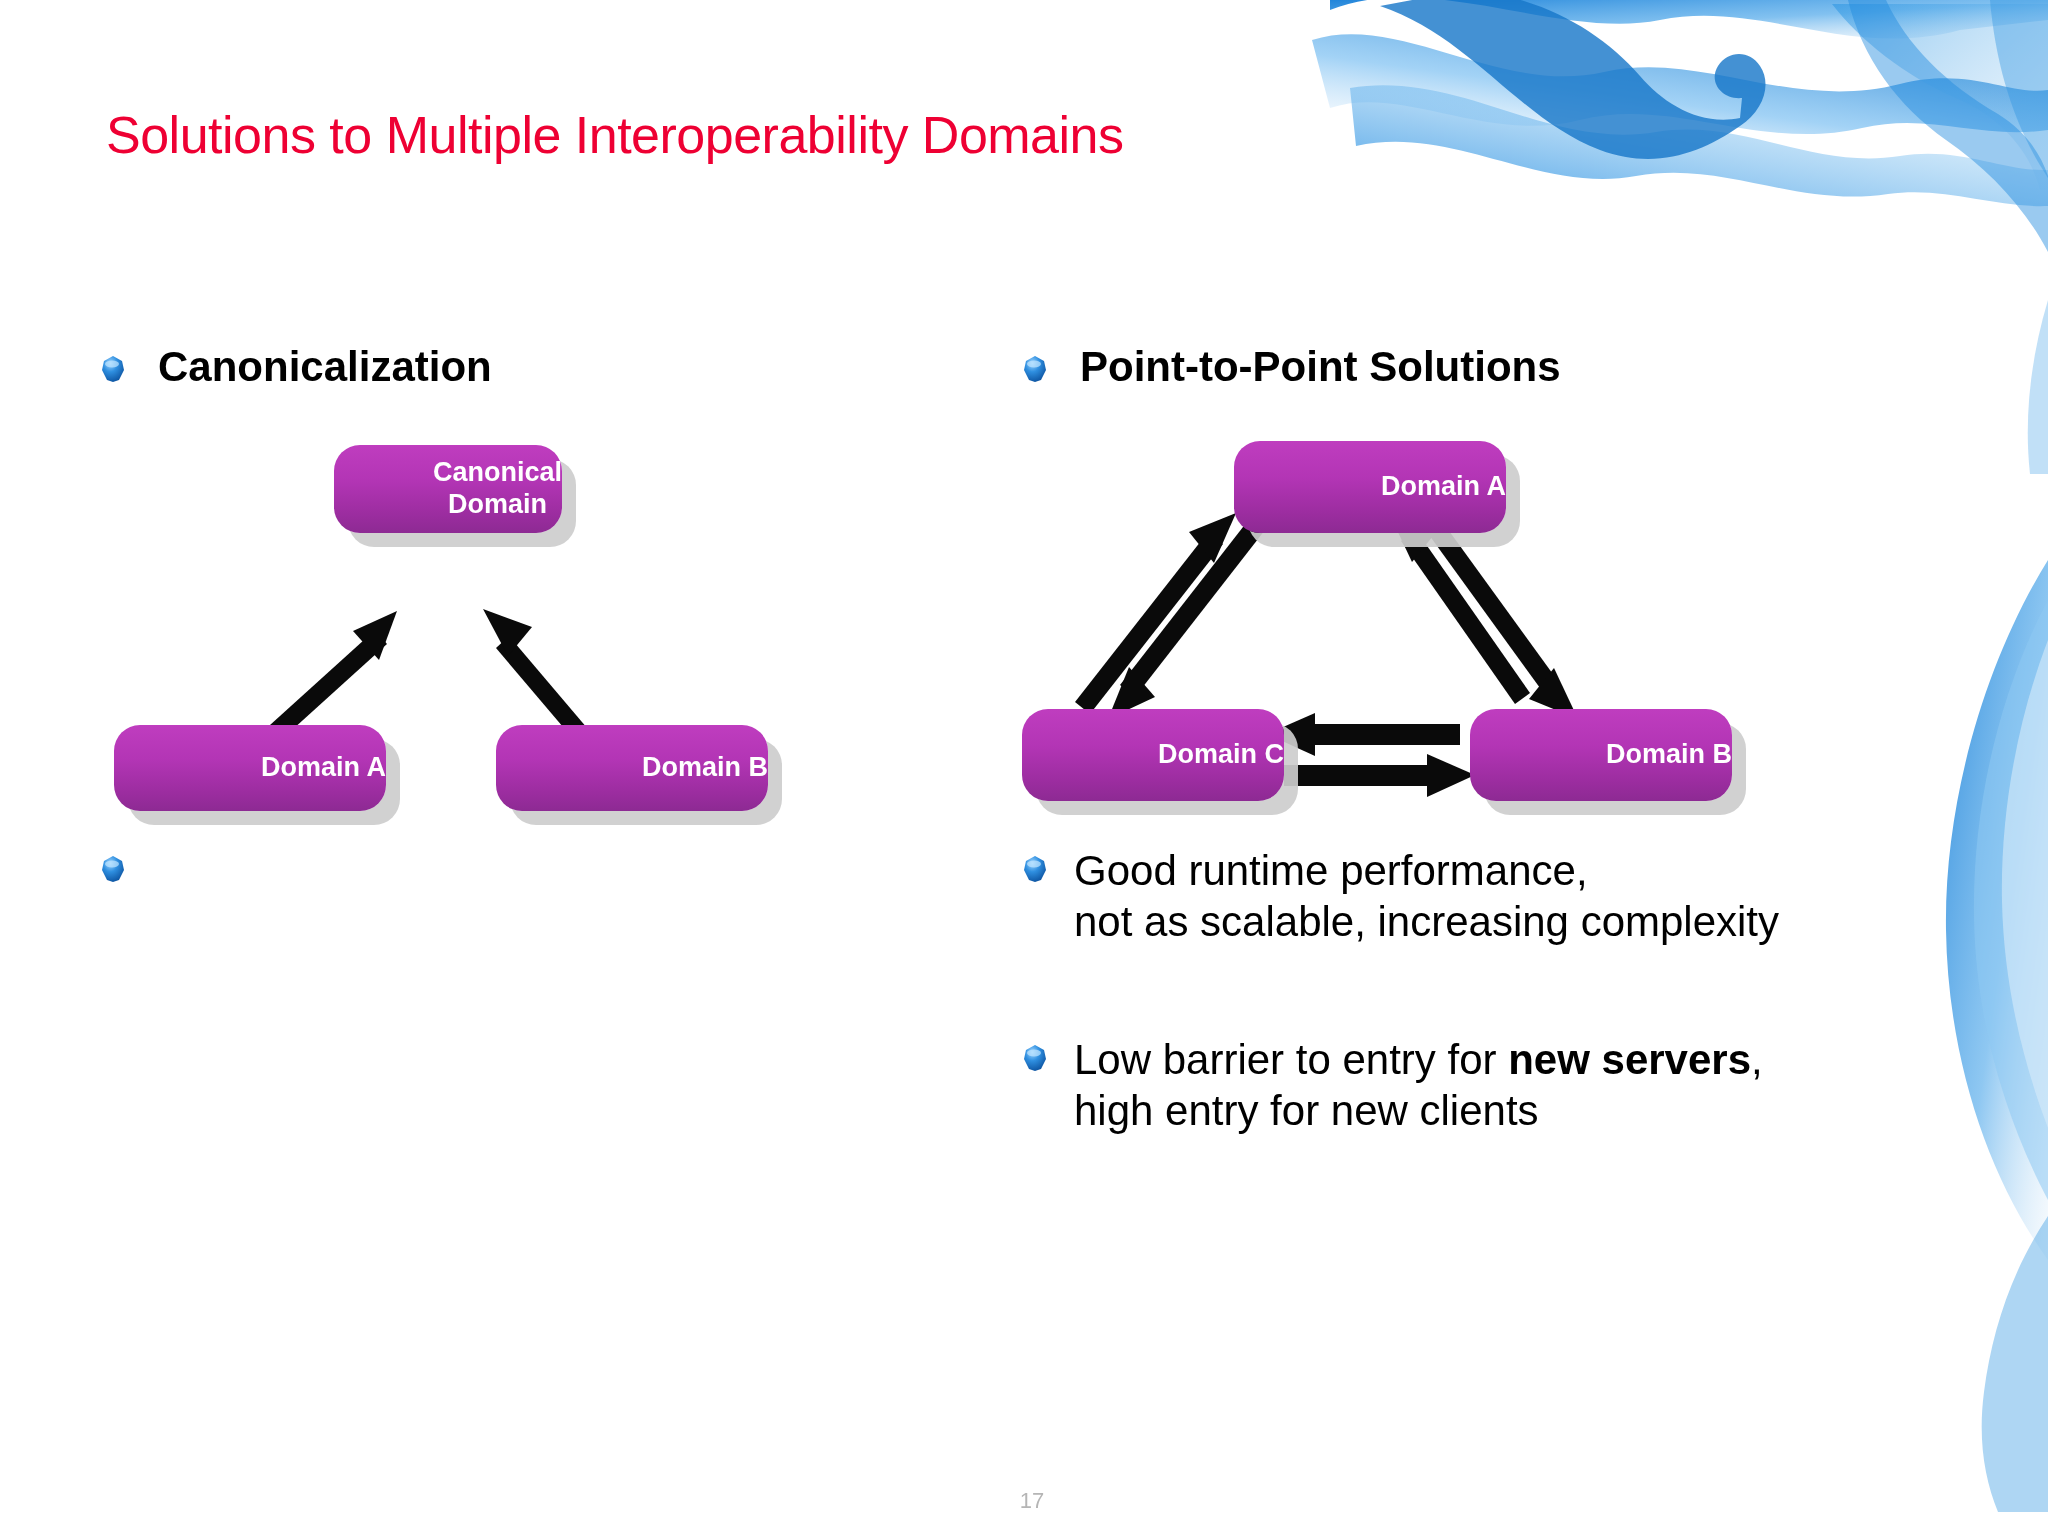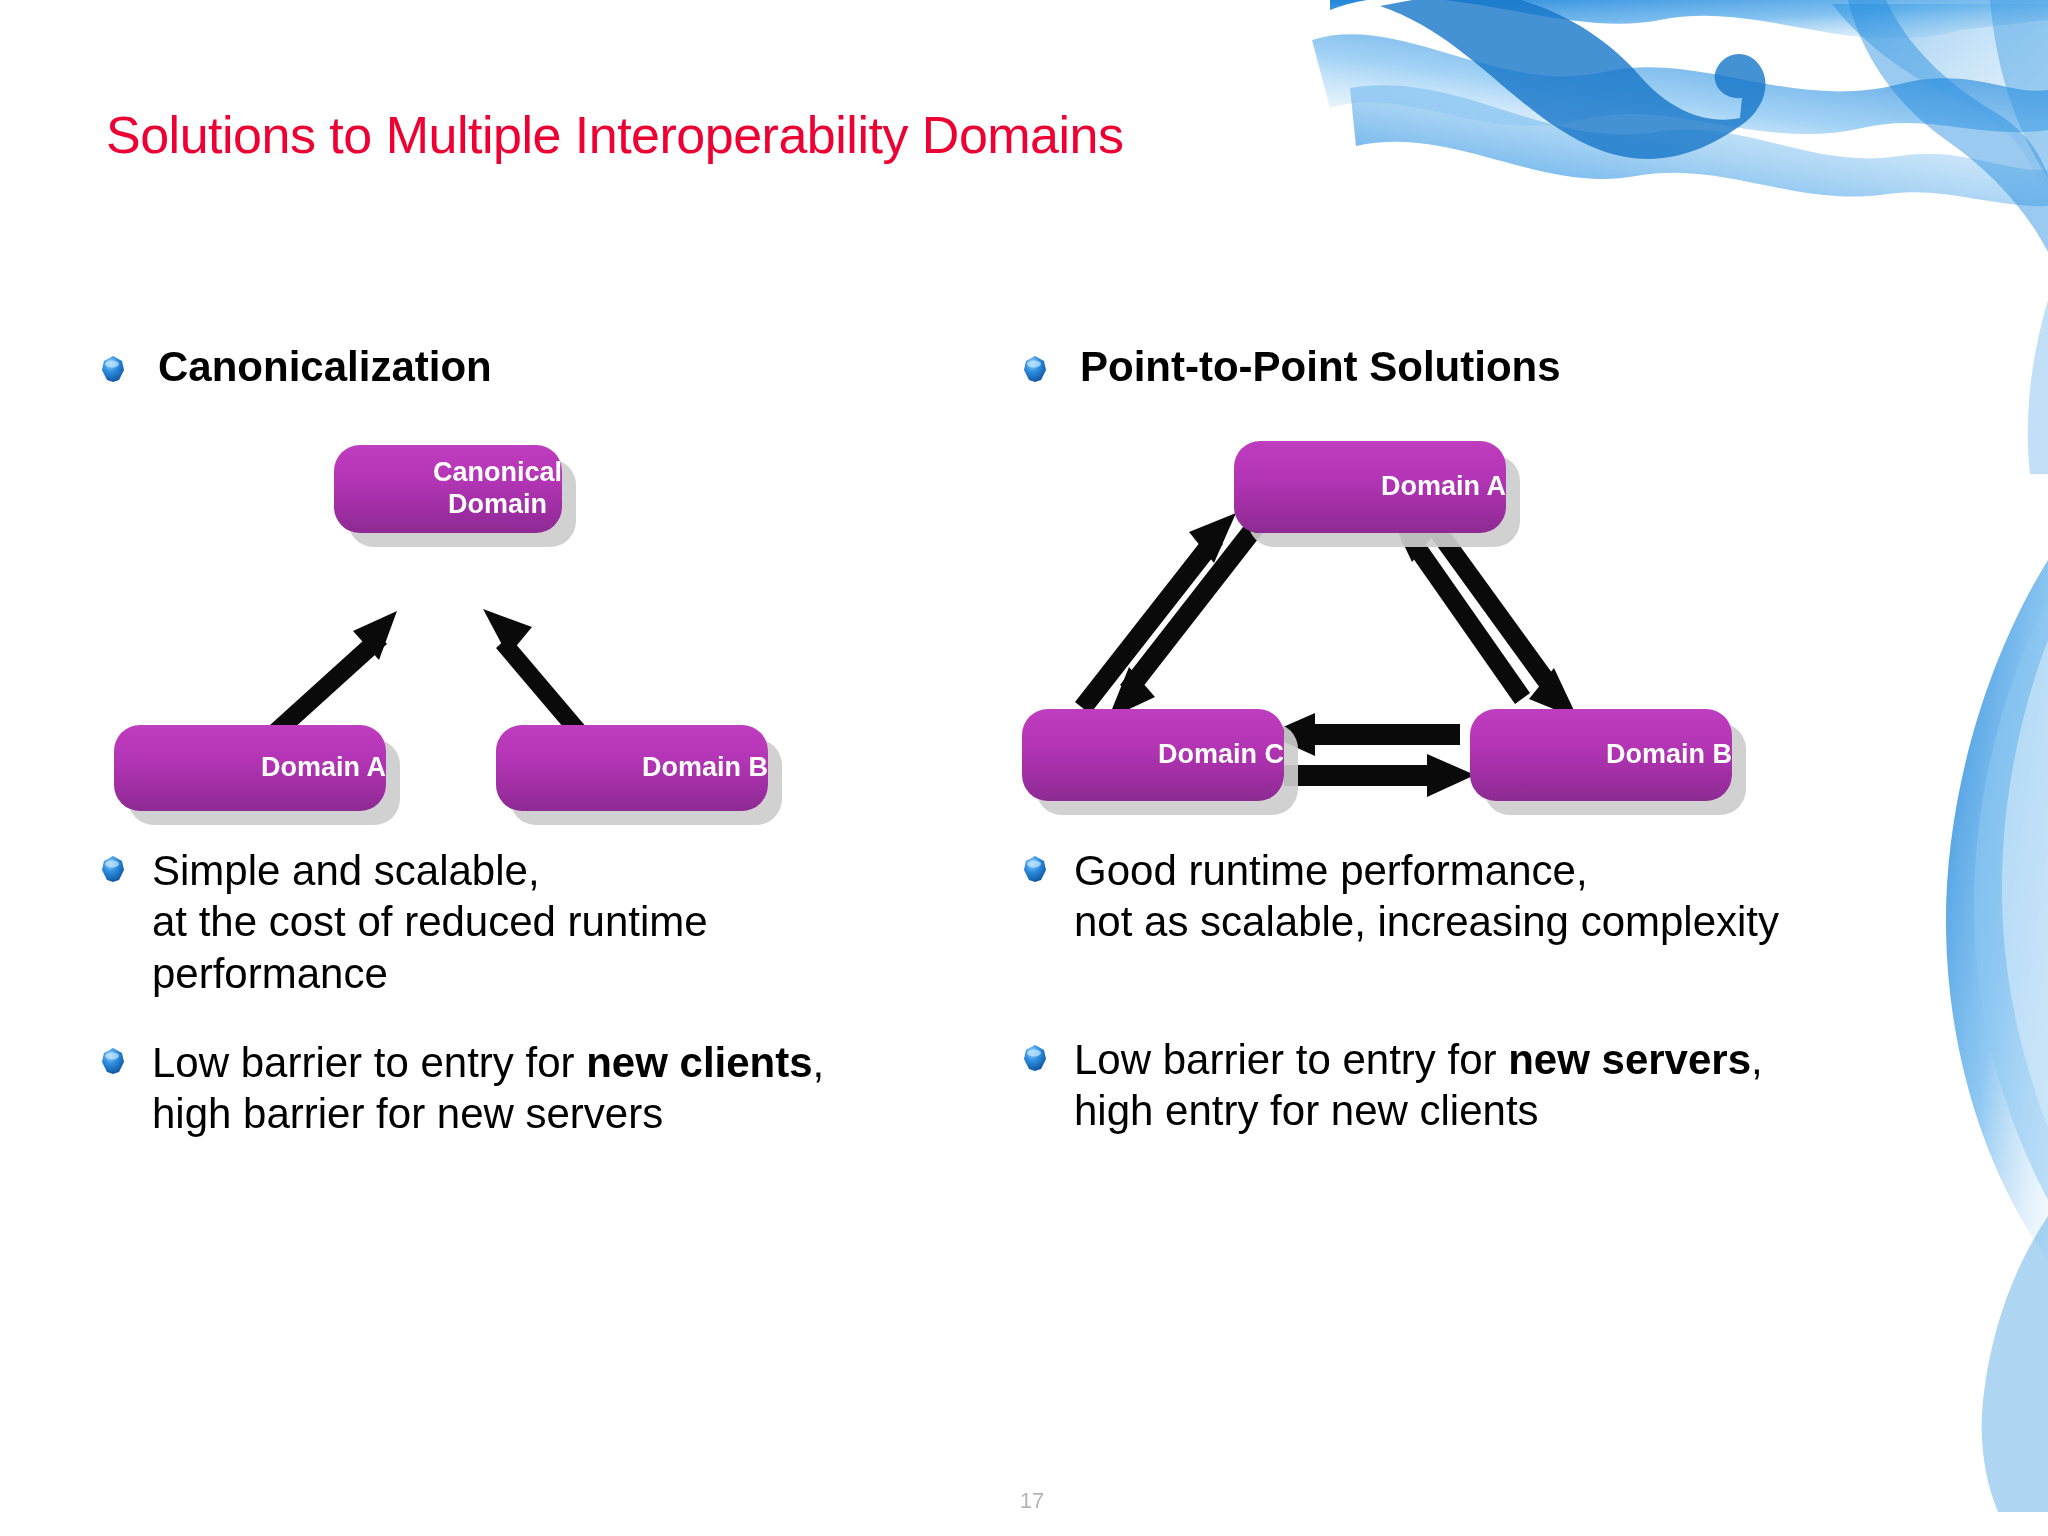--- a/index.html
+++ b/index.html
@@ -236,39 +236,22 @@
     </div>
 
     <div class="bullets">
       <div class="bullet-row">
         <span class="gem">
           <svg class="gem-svg" width="26" height="28" viewBox="0 0 26 28" xmlns="http://www.w3.org/2000/svg">
             <path d="M13 1 L22 6 L24 15 L19 25 L13 27 L7 25 L2 15 L4 6 Z" fill="url(#gem1)"></path>
             <ellipse cx="12" cy="9" rx="7" ry="3.4" fill="#bfe4ff" opacity="0.72"></ellipse>
           </svg>
         </span>
-        <span class="bullet-text">
-          <span>Simple and scalable,</span><br>
-          <span>at the cost of reduced runtime</span><br>
-          <span>performance</span>
-        </span>
-      </div>
-
-      <div class="bullet-row">
-        <span class="gem">
-          <svg class="gem-svg" width="26" height="28" viewBox="0 0 26 28" xmlns="http://www.w3.org/2000/svg">
-            <path d="M13 1 L22 6 L24 15 L19 25 L13 27 L7 25 L2 15 L4 6 Z" fill="url(#gem1)"></path>
-            <ellipse cx="12" cy="9" rx="7" ry="3.4" fill="#bfe4ff" opacity="0.72"></ellipse>
-          </svg>
-        </span>
-        <span class="bullet-text">
-          <span>Low barrier to entry for </span><b>new clients</b><span>,</span><br>
-          <span>high barrier for new servers</span>
-        </span>
-      </div>
+      </div>
+
     </div>
   </div>
 
   <div class="col col-right">
 
     <div class="head-row">
       <span class="gem">
         <svg class="gem-svg" width="26" height="28" viewBox="0 0 26 28" xmlns="http://www.w3.org/2000/svg">
           <path d="M13 1 L22 6 L24 15 L19 25 L13 27 L7 25 L2 15 L4 6 Z" fill="url(#gem1)"></path>
           <ellipse cx="12" cy="9" rx="7" ry="3.4" fill="#bfe4ff" opacity="0.72"></ellipse>

